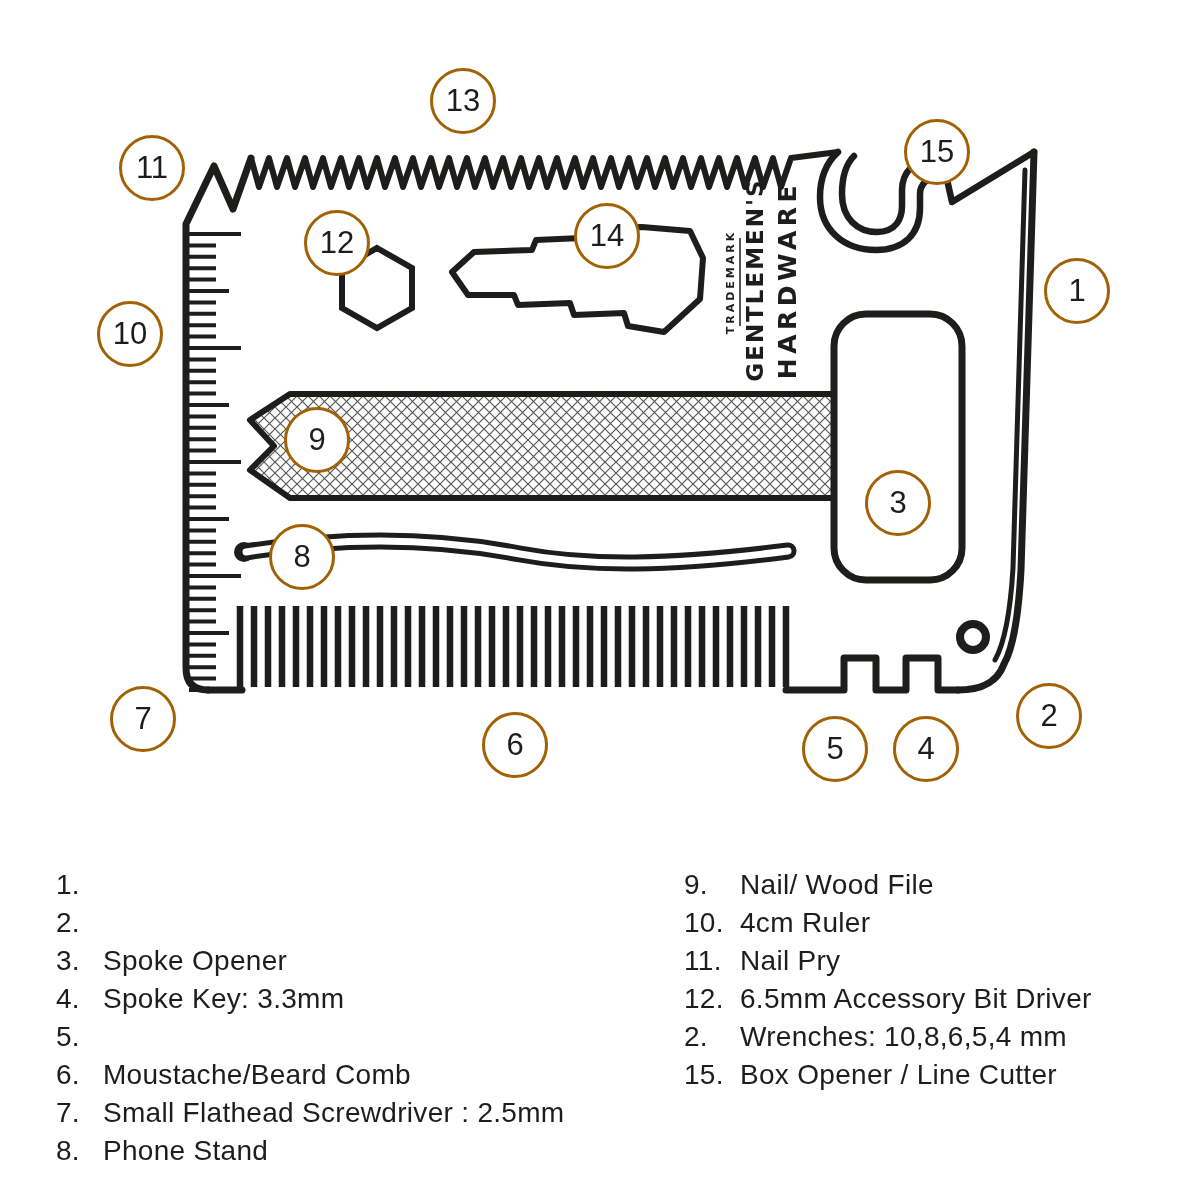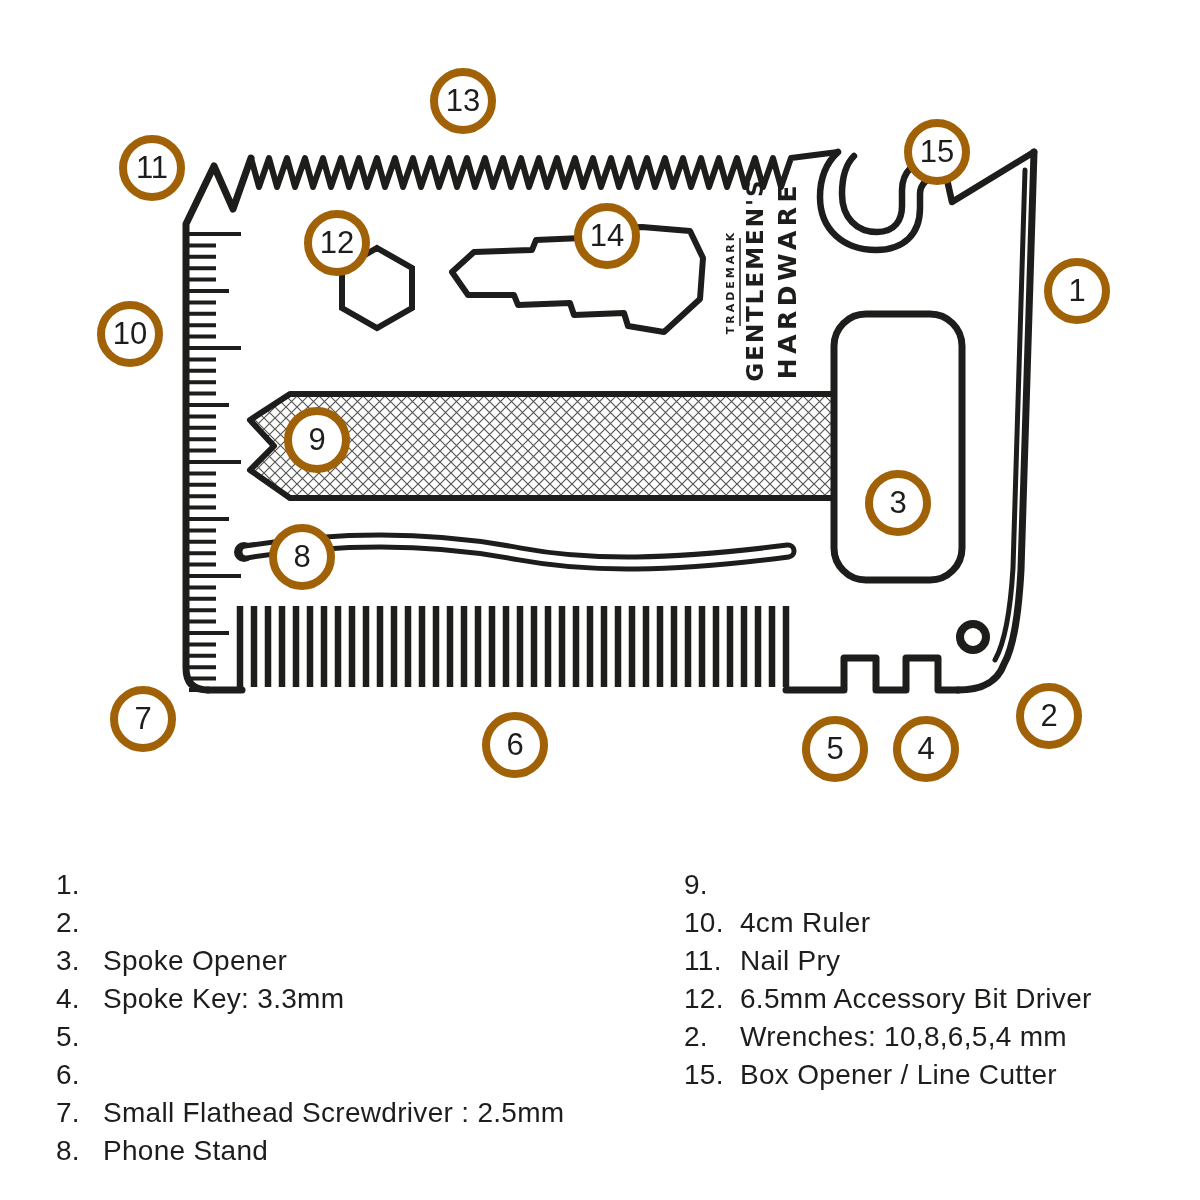--- a/index.html
+++ b/index.html
@@ -7,21 +7,21 @@
   body {
     width:1200px; height:1200px;
     font-family:"Liberation Sans", sans-serif;
     color:#1d1d1b;
   }
   .stage { position:relative; width:1200px; height:1200px; overflow:hidden; background:#fff; }
   .diagram-svg { position:absolute; top:0; left:0; }
 
   .callout {
     position:absolute; width:66px; height:66px;
-    border:8px solid #a16207; border-radius:50%;
+    border:3px solid #a16207; border-radius:50%;
     background:#fff;
     display:flex; align-items:center; justify-content:center;
     font-size:31px; font-weight:500; color:#1d1d1b;
   }
 
   .legend { position:absolute; top:866px; left:0; width:1200px; display:flex; }
   .col { display:flex; flex-direction:column; }
   .col-left { margin-left:56px; width:590px; }
   .col-right { margin-left:38px; }
   .row { display:flex; font-size:28px; line-height:38px; letter-spacing:0.3px; }
@@ -108,33 +108,35 @@
         </div>
       <div class="row">
           <span class="num">4.</span>
           <span class="lbl">Spoke Key: 3.3mm</span>
         </div>
       <div class="row">
           <span class="num">5.</span>
         </div>
       <div class="row">
           <span class="num">6.</span>
+          <span class="lbl">Moustache/Beard Comb</span>
         </div>
       <div class="row">
           <span class="num">7.</span>
           <span class="lbl">Small Flathead Screwdriver : 2.5mm</span>
         </div>
       <div class="row">
           <span class="num">8.</span>
           <span class="lbl">Phone Stand</span>
         </div>
     </div>
     <div class="col col-right">
       <div class="row">
           <span class="num">9.</span>
+          <span class="lbl">Nail/ Wood File</span>
         </div>
       <div class="row">
           <span class="num">10.</span>
           <span class="lbl">4cm Ruler</span>
         </div>
       <div class="row">
           <span class="num">11.</span>
           <span class="lbl">Nail Pry</span>
         </div>
       <div class="row">

